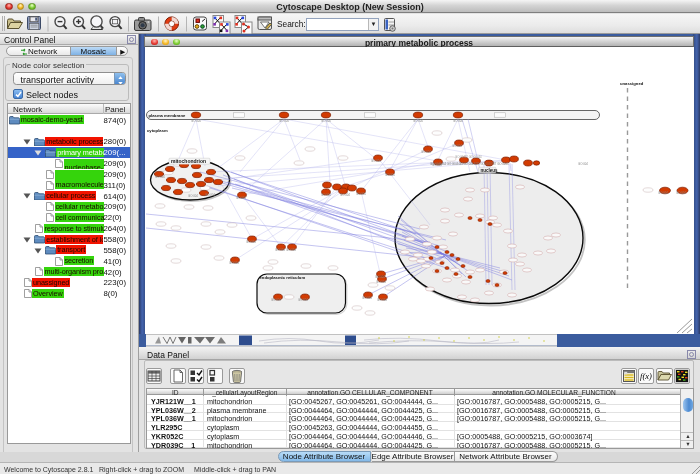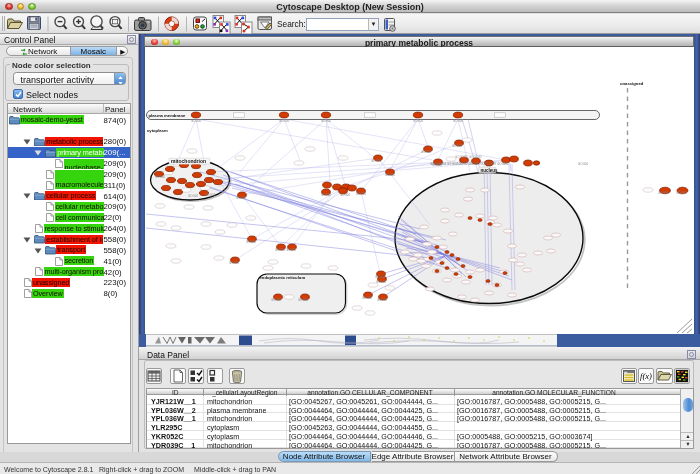--- a/index.html
+++ b/index.html
@@ -496,21 +496,21 @@
           <path d="M7 6 L3 6 M3 6 L4.2 4.8 M3 6 L4.2 7.2" stroke="#2a9a2a" stroke-width="1.1" fill="none"></path>
         </svg>
   <div class="abs" style="left:63.5px;top:0;width:45.5px;height:100%;background:linear-gradient(#bcdaf6,#7fb2e5);font-size:8px;font-weight:normal;color:#0a0a0a;text-align:center;line-height:9.5px">Mosaic</div>
   <div class="abs" style="left:109px;top:0;width:1px;height:100%;background:#9a9a9a"></div>
   <div class="abs" style="left:110px;top:0;width:11.5px;height:100%;font-size:6.5px;color:#111;text-align:center;line-height:10px">▶</div>
  </div>
  <div class="abs" style="left:2.5px;top:23px;width:130px;height:434px;border:1px solid #c4c4c4;border-radius:3px"></div>
  <div class="abs" style="left:137.5px;top:0;width:1px;height:428px;background:#9f9f9f"></div>
 
  <div class="abs" style="left:5px;top:30px;width:124px;height:37px;border:1px solid #bbb;border-radius:3px"></div>
- <div class="abs" style="left:10px;top:27px;background:#e3e3e3;padding:0 2px;font-size:8px;font-weight:bold;color:#333">Node color selection</div>
+ <div class="abs" style="left:10px;top:27px;background:#e3e3e3;padding:0 2px;font-size:8px;font-weight:normal;color:#333">Node color selection</div>
 
  <div class="abs" style="left:12.5px;top:38px;width:113px;height:13px;background:linear-gradient(#ffffff,#f0f0f0);border:1px solid #8f8f8f;border-radius:3.5px;overflow:hidden">
   <div class="abs" style="left:7px;top:1.5px;font-size:9px;color:#111">transporter activity</div>
   <div class="abs" style="right:0;top:0;width:11px;height:100%;background:linear-gradient(#8fc0ee,#4a86cf);border-left:1px solid #7a98b8">
    <svg width="11" height="13" viewBox="0 0 11 13">
             <path d="M5.5 2.2 L7.7 5 L3.3 5 Z M5.5 10.8 L7.7 8 L3.3 8 Z" fill="#fff"></path>
           </svg>
   </div>
  </div>
 

